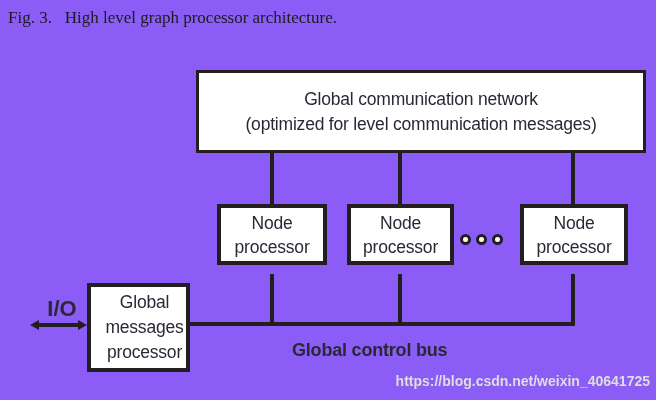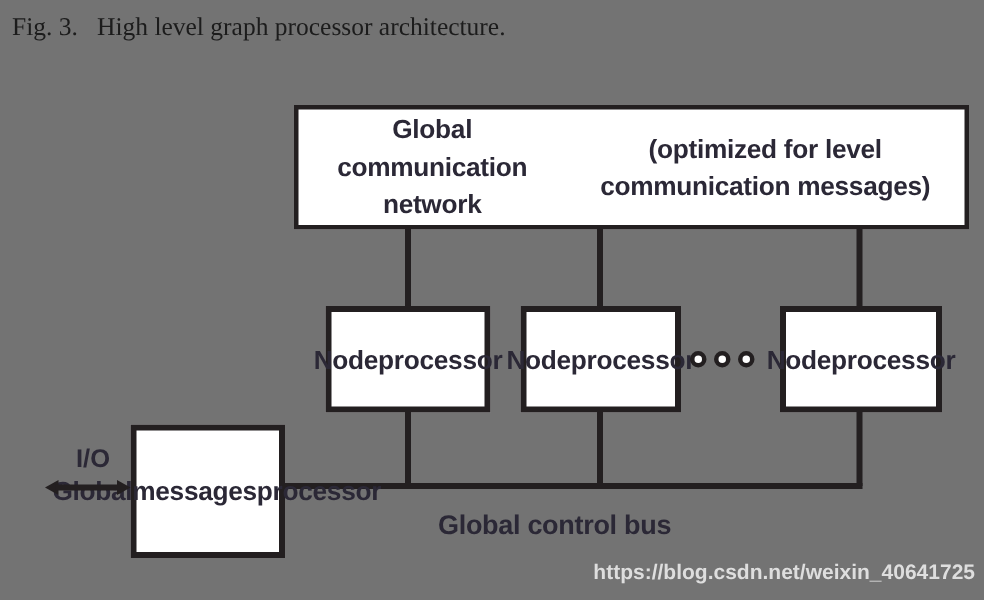--- a/index.html
+++ b/index.html
@@ -1,54 +1,54 @@
 <!DOCTYPE html>
 <html><head>
 <meta charset="utf-8">
 <style>
   html, body { margin: 0; padding: 0; background: #ffffff; }
   .page {
     position: relative;
     width: 656px;
     height: 400px;
-    background: #737373;
+    background: #8b5cf6;
     overflow: hidden;
     font-family: "Liberation Sans", sans-serif;
   }
   .caption {
     position: absolute;
     left: 8px;
     top: 8px;
     font-family: "Liberation Serif", serif;
     font-size: 17px;
     color: #1c1c1c;
     white-space: pre;
   }
   .box {
     position: absolute;
     box-sizing: border-box;
     border-style: solid;
     border-color: #231f20;
     background: #ffffff;
     display: flex;
-    flex-direction: row;
+    flex-direction: column;
     align-items: center;
     justify-content: center;
     text-align: center;
     color: #2b2836;
-    font-weight: bold;
+    font-weight: normal;
     letter-spacing: -0.2px;
   }
   .network-box {
     left: 196px; top: 70px; width: 450px; height: 83px;
     border-width: 3.5px;
     font-size: 17.5px; line-height: 25px;
   }
   .node-box {
-    top: 204px; height: 71px;
+    top: 204px; height: 61px;
     border-width: 4px;
     font-size: 17.5px; line-height: 24px;
   }
   .node-box-1 { left: 217px; width: 110px; }
   .node-box-2 { left: 347px; width: 107px; }
   .node-box-3 { left: 520px; width: 108px; }
   .control-box {
     left: 87px; top: 283px; width: 103px; height: 89px;
     border-width: 4.5px;
     font-size: 17.5px; line-height: 25px; padding-left: 12px;
@@ -75,21 +75,21 @@
     width: 0; height: 0;
     border-top: 5.5px solid transparent;
     border-bottom: 5.5px solid transparent;
   }
   .arrow-left  { left: 30px; top: 319.5px; border-right: 9px solid #231f20; }
   .arrow-right { left: 78px; top: 319.5px; border-left: 9px solid #231f20; }
   .io-label {
     position: absolute;
     left: 43px; top: 296px; width: 38px;
     text-align: center;
-    font-size: 17px;
+    font-size: 22px;
     font-weight: bold;
     color: #2b2836;
   }
   .bus-label {
     position: absolute;
     left: 292px; top: 340px;
     font-size: 18px;
     font-weight: bold;
     color: #2b2836;
     letter-spacing: -0.2px;

